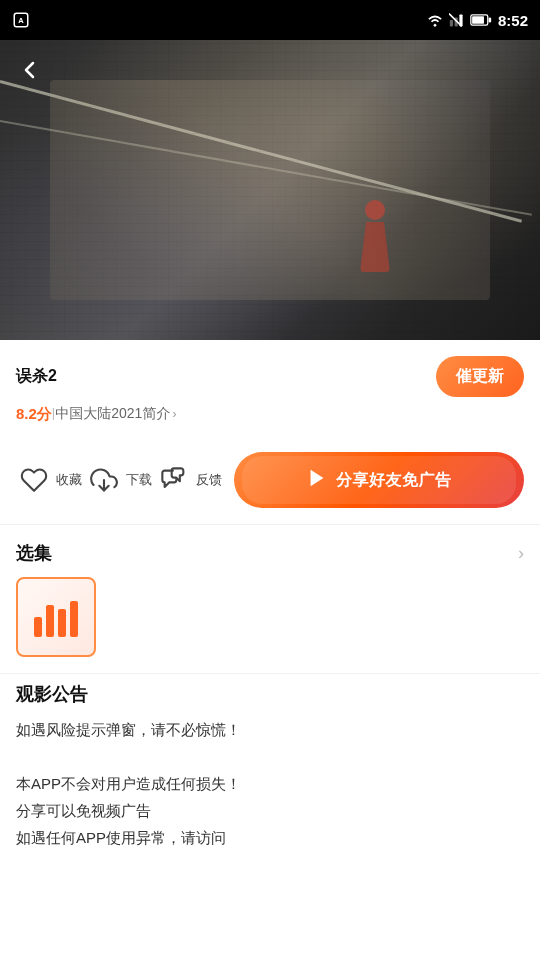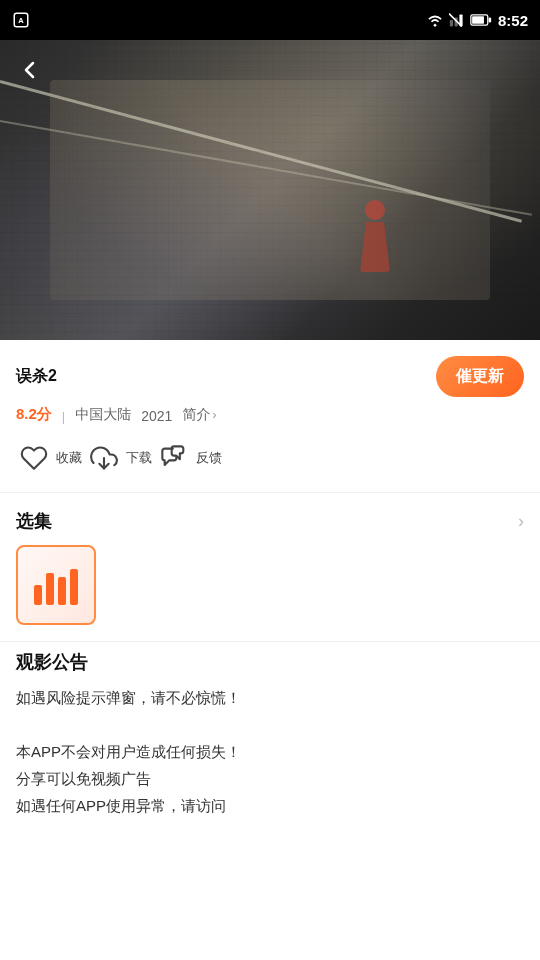--- a/index.html
+++ b/index.html
@@ -122,23 +122,22 @@
       padding: 10px 20px;
       font-size: 16px;
       font-weight: 600;
       cursor: pointer;
       white-space: nowrap;
     }
 
     
     .meta-row {
       display: flex;
-      align-items: flex-end;
-      gap: 10px;
-      margin-bottom: 16px;
+      align-items: flex-start;
+      margin-bottom: 28px;
     }
     .score {
       color: #ff6420;
       font-size: 15px;
       font-weight: 600;
     }
     .divider-dot {
       color: #bbb;
       font-size: 13px;
     }
@@ -408,20 +407,28 @@
     <div class="action-item">
       <div class="action-icon feedback-icon">
         <svg width="28" height="28" viewBox="0 0 24 24" fill="none" stroke="#444" stroke-width="1.8" stroke-linecap="round" stroke-linejoin="round">
           <path d="M11 4H4a2 2 0 0 0-2 2v6a2 2 0 0 0 2 2v4l4-4h4a2 2 0 0 0 2-2v-1"></path>
           <path d="M18 2h-6a2 2 0 0 0-2 2v4a2 2 0 0 0 2 2h2l3 3V8h1a2 2 0 0 0 2-2V4a2 2 0 0 0-2-2z"></path>
         </svg>
       </div>
       <span class="action-label">反馈</span>
     </div>
 
+    <div class="share-ad-btn">
+      <span class="share-ad-icon">
+        <svg width="22" height="22" viewBox="0 0 24 24" fill="none">
+          <polygon points="5,3 19,12 5,21" fill="white"></polygon>
+        </svg>
+      </span>
+      <span class="share-ad-text">分享好友免广告</span>
+    </div>
   </div>
 
   <div class="divider"></div>
 
   <div class="section-row">
     <span class="section-title">选集</span>
     <span class="section-arrow">›</span>
   </div>
 
   <div class="episode-thumb">

